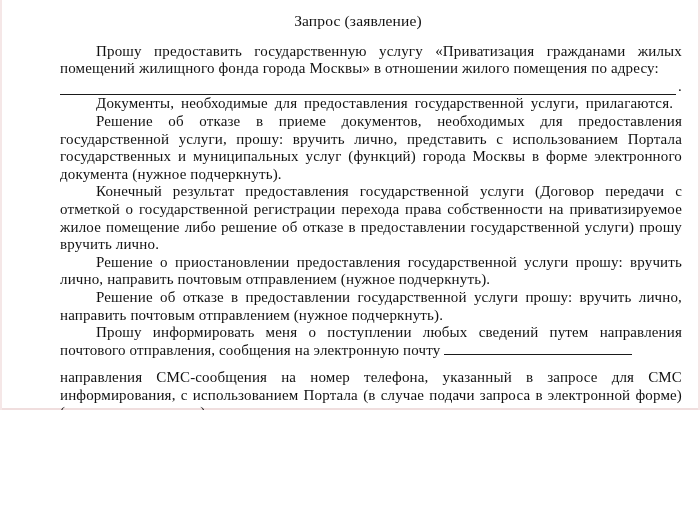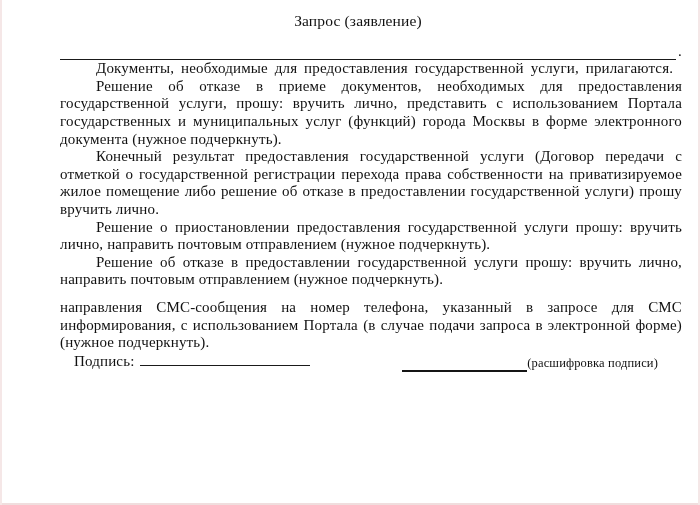--- a/index.html
+++ b/index.html
@@ -3,21 +3,21 @@
 <meta charset="utf-8">
 <style>
   html, body {
     margin: 0;
     padding: 0;
     background: #ffffff;
   }
   .page {
     position: relative;
     width: 700px;
-    height: 505px;
+    height: 410px;
     box-sizing: border-box;
     background: #ffffff;
     overflow: hidden;
     padding: 10px 18px 0 60px;
     font-family: "Liberation Serif", "DejaVu Serif", serif;
     font-size: 15px;
     line-height: 17.6px;
     color: #111111;
     letter-spacing: 0.01em;
     
@@ -97,37 +97,39 @@
     white-space: nowrap;
   }
 </style>
 </head>
 <body>
 
 <div class="page">
 
   <div class="title">Запрос (заявление)</div>
 
+  <p class="para">Прошу предоставить государственную услугу «Приватизация гражданами жилых помещений жилищного фонда города Москвы» в отношении жилого помещения по адресу:</p>
 
   <div class="address-row">
     <span class="address-line"></span>
     <span class="address-period">.</span>
   </div>
 
 
   <p class="para force-wrap">Документы, необходимые для предоставления государственной услуги, прилагаются.</p>
 
   <p class="para">Решение об отказе в приеме документов, необходимых для предоставления государственной услуги, прошу: вручить лично, представить с использованием Портала государственных и муниципальных услуг (функций) города Москвы в форме электронного документа (нужное подчеркнуть).</p>
 
   <p class="para">Конечный результат предоставления государственной услуги (Договор передачи с отметкой о государственной регистрации перехода права собственности на приватизируемое жилое помещение либо решение об отказе в предоставлении государственной услуги) прошу вручить лично.</p>
 
   <p class="para">Решение о приостановлении предоставления государственной услуги прошу: вручить лично, направить почтовым отправлением (нужное подчеркнуть).</p>
 
   <p class="para">Решение об отказе в предоставлении государственной услуги прошу: вручить лично, направить почтовым отправлением (нужное подчеркнуть).</p>
 
+  <p class="para"><span>Прошу информировать меня о поступлении любых сведений путем направления почтового отправления, сообщения на электронную почту</span><span class="email-line"></span></p>
 
   <p class="para noindent">направления СМС-сообщения на номер телефона, указанный в запросе для СМС информирования, с использованием Портала (в случае подачи запроса в электронной форме) (нужное подчеркнуть).</p>
 
   <div class="sig-row">
     <div class="sig-left">
       <span class="sig-label">Подпись:</span><span class="sig-line-left"></span>
     </div>
     <div class="sig-right">
       <span class="sig-line-right"></span>
       <span class="sig-caption">(расшифровка подписи)</span>

